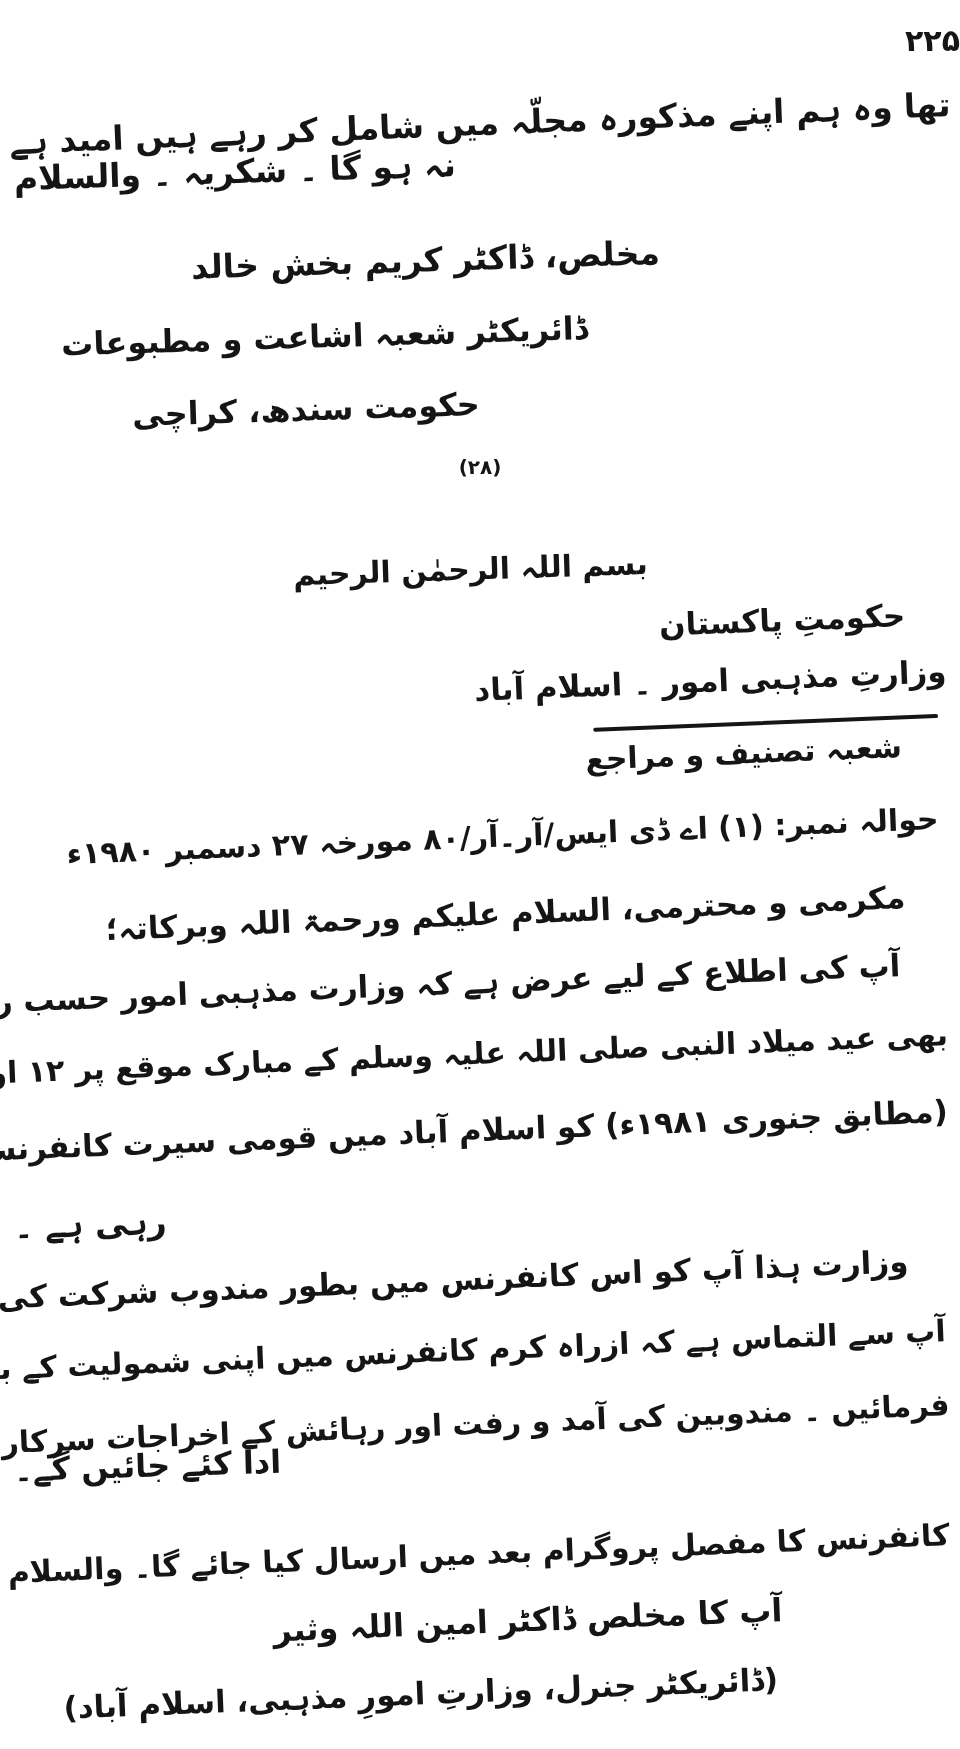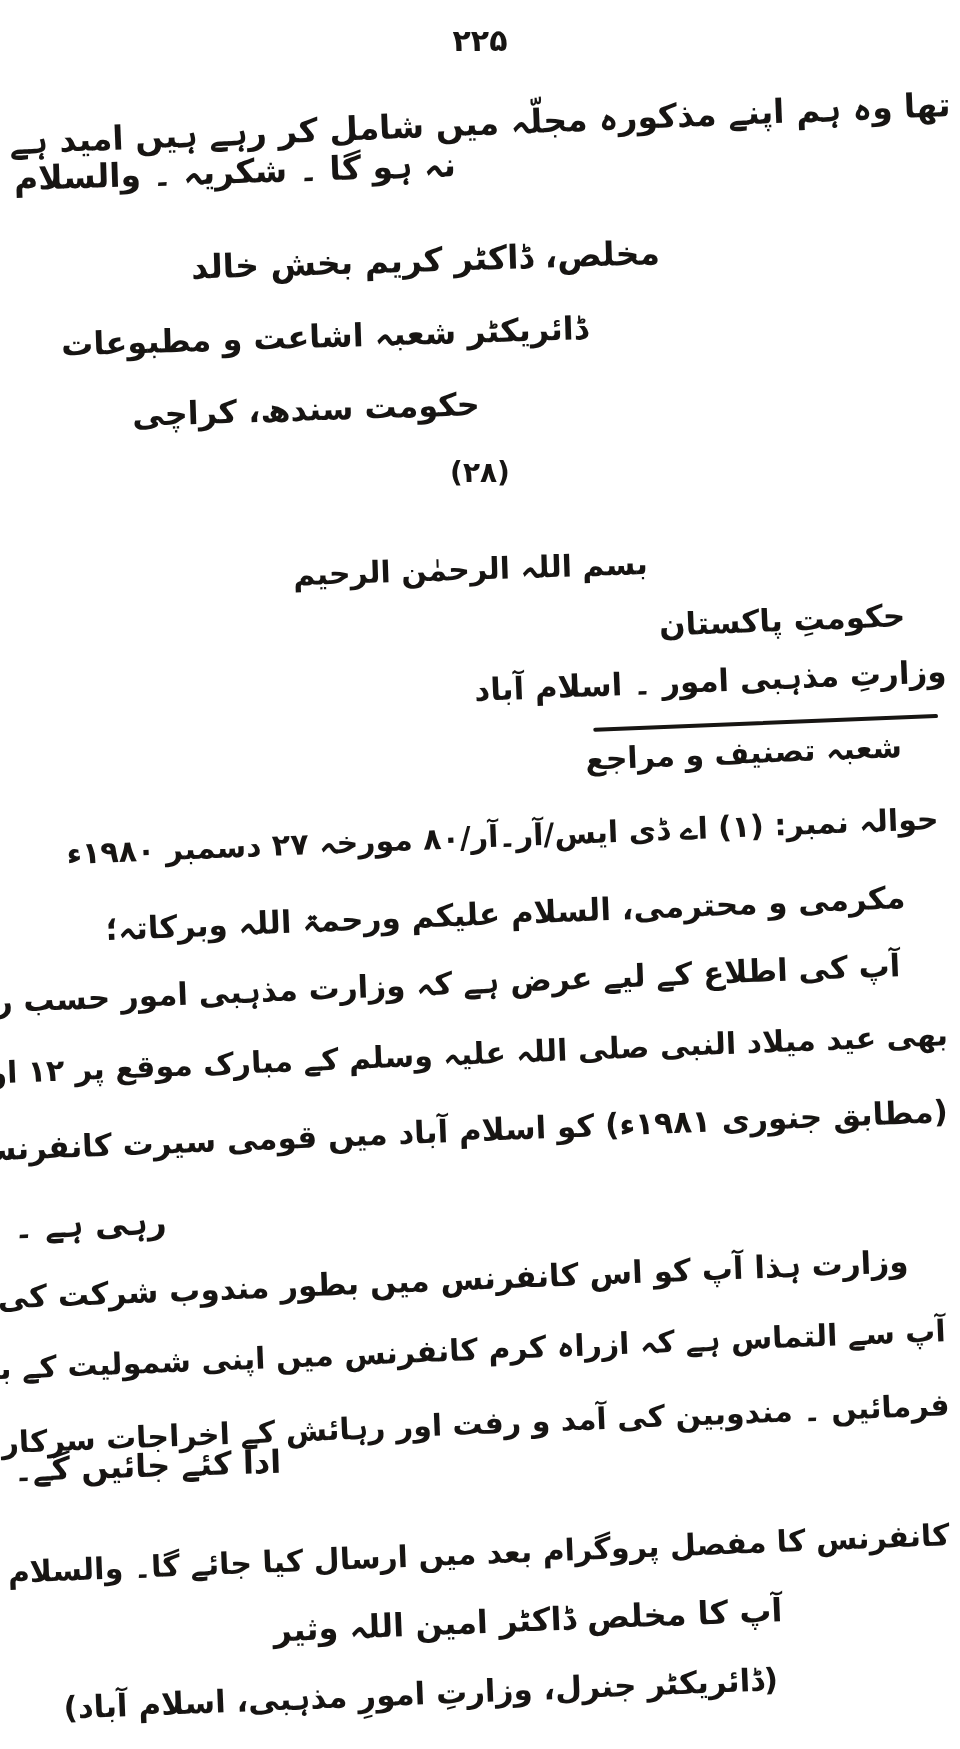--- a/index.html
+++ b/index.html
@@ -23,38 +23,38 @@
     color: #171513;
     direction: rtl;
     unicode-bidi: plaintext;
     line-height: 1.25;
   }
   
   .tilt-r { transform: rotate(-2.3deg); transform-origin: 100% 50%; }
   .tilt-r2 { transform: rotate(-1.8deg); transform-origin: 100% 50%; }
   .tilt-l { transform: rotate(-1.8deg); transform-origin: 0 50%; }
   .center { left: 0; right: 0; text-align: center; }
-  .fs28 { font-size: 28px; }
+  .fs28 { font-size: 20px; }
   .fs30 { font-size: 30px; }
   .fs31 { font-size: 31px; }
   .fs32 { font-size: 32px; }
   .fs33 { font-size: 33px; }
   .rule {
     position: absolute;
     background: #171513;
     height: 4px;
     border-radius: 2px;
   }
 </style>
 </head>
 <body>
 
 <div id="page">
 
-  <div class="line fs30 center" style="top:22px;">۲۲۵</div>
+  <div class="line fs30 center" style="top:22px;text-align:right;">۲۲۵</div>
 
   <div class="line fs33 tilt-r" style="top:84px; right:10px;">تھا وہ ہم اپنے مذکورہ مجلّہ میں شامل کر رہے ہیں امید ہے آپ کو کوئی اعتراض</div>
 
   <div class="line fs33 tilt-l" style="top:158px; left:14px;">نہ ہو گا ۔ شکریہ ۔ والسلام</div>
 
   <div class="line fs33 tilt-r2" style="top:232px; right:300px;">مخلص، ڈاکٹر کریم بخش خالد</div>
 
   <div class="line fs32 tilt-r2" style="top:308px; right:372px;">ڈائریکٹر شعبہ اشاعت و مطبوعات</div>
 
   <div class="line fs32 tilt-r2" style="top:384px; right:480px;">حکومت سندھ، کراچی</div>

